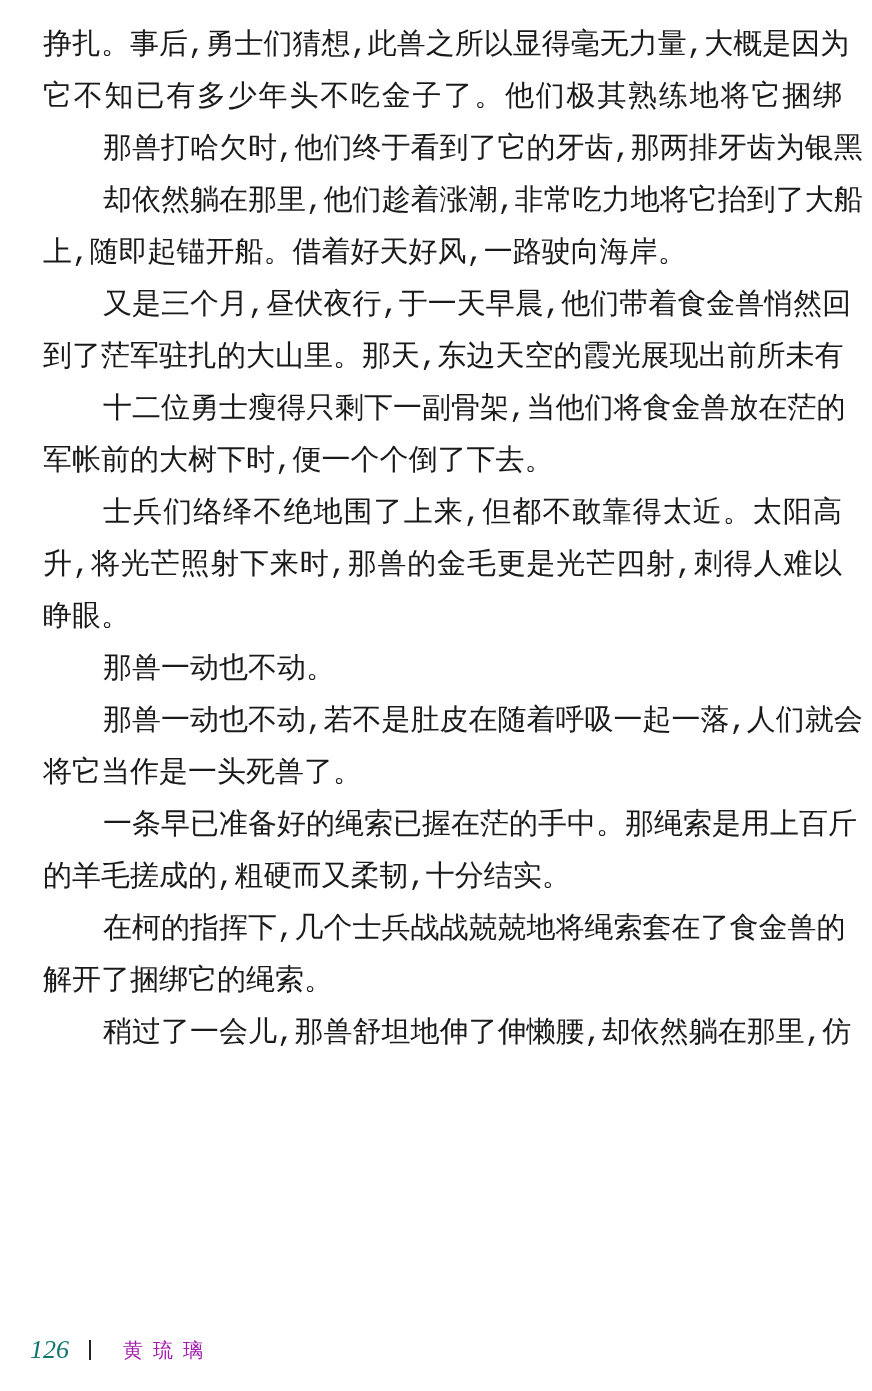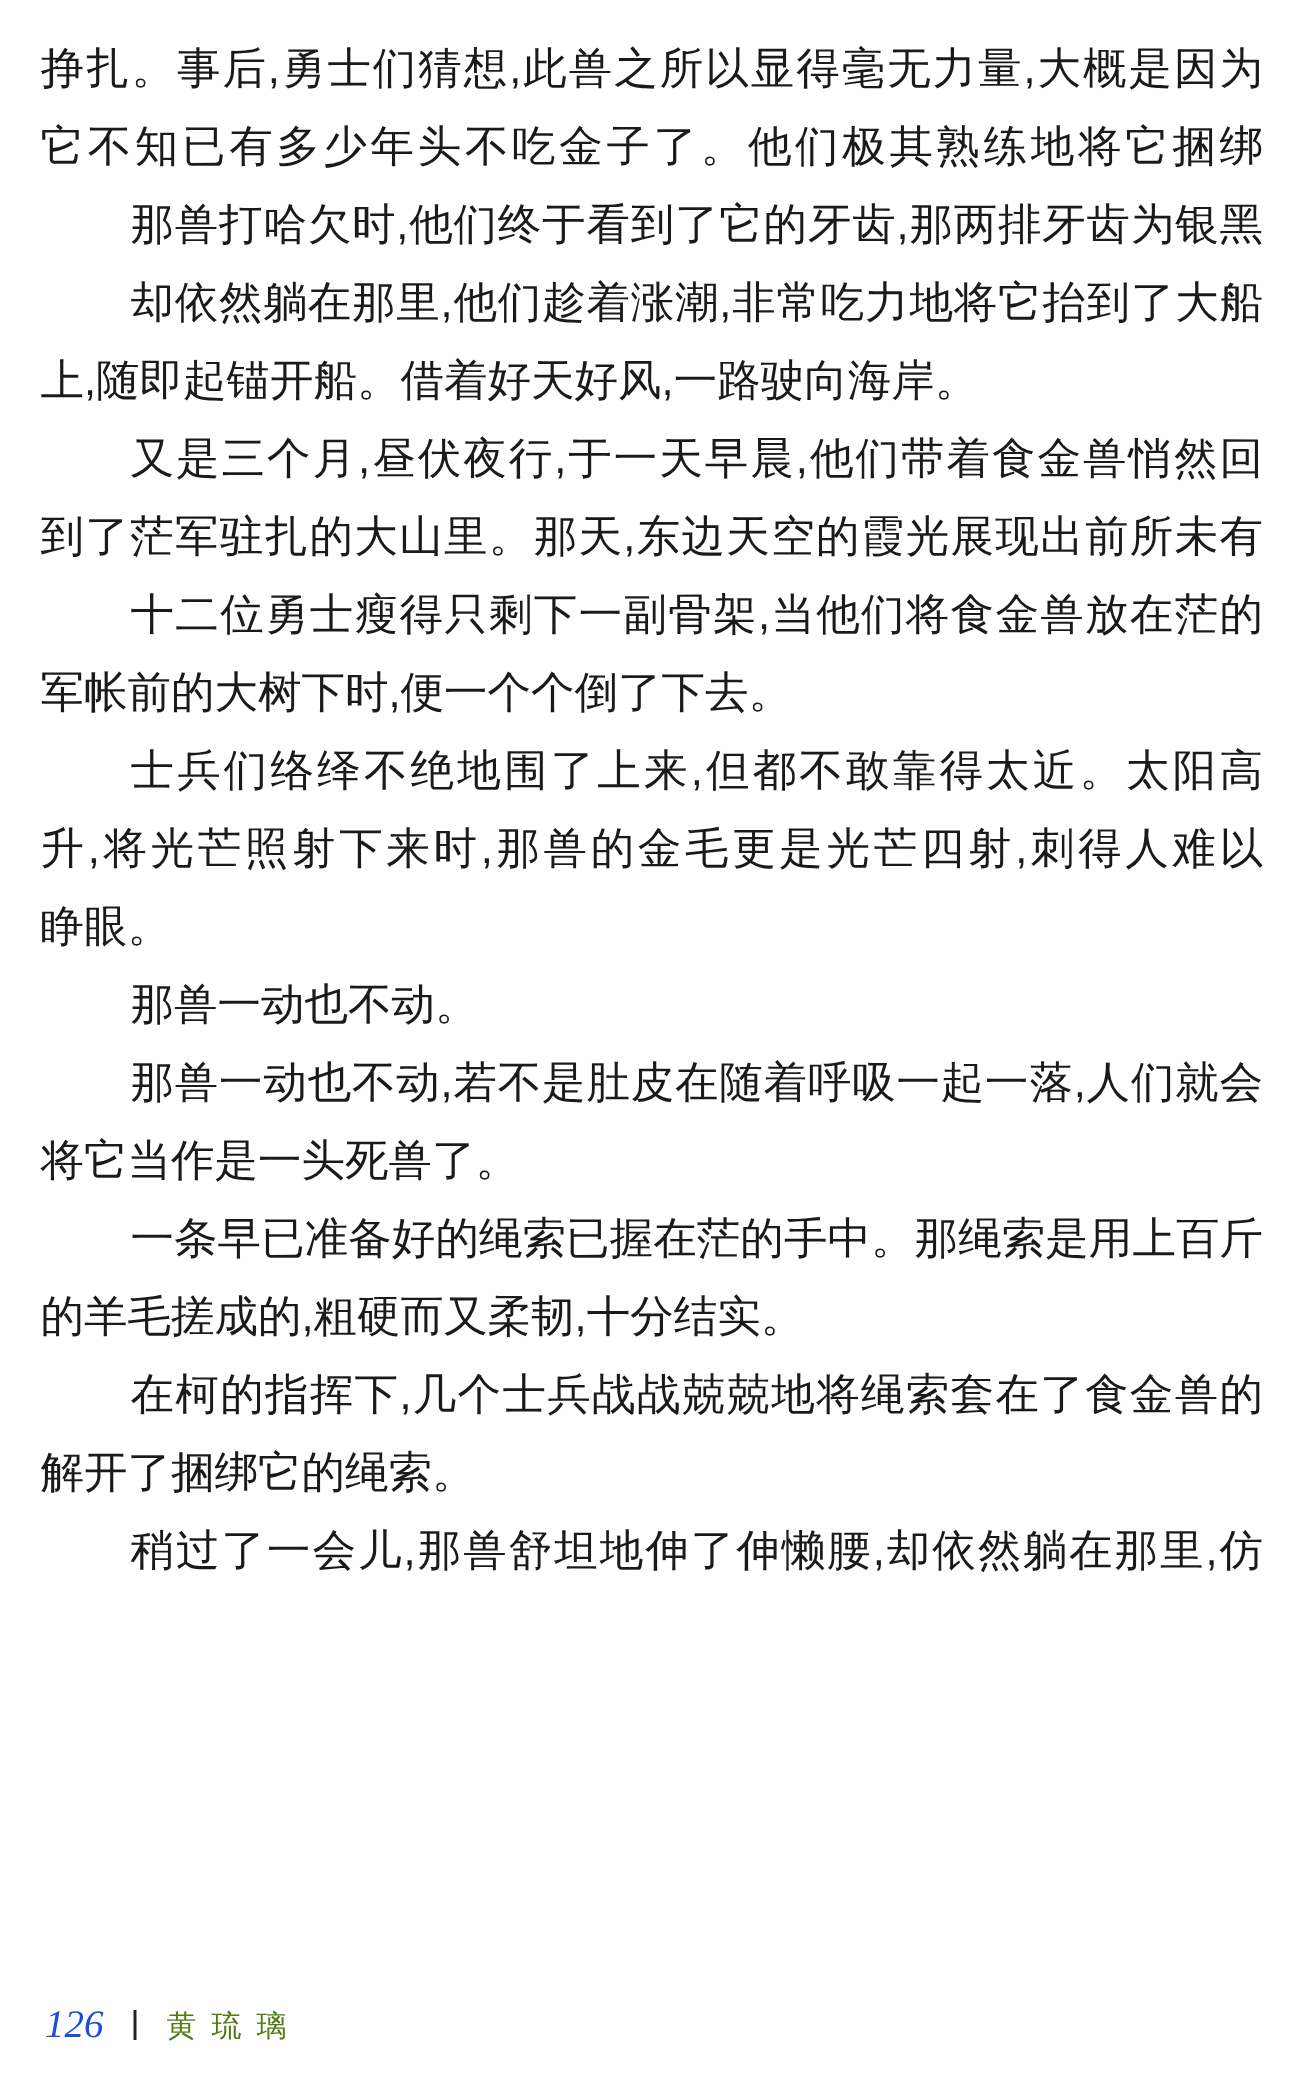--- a/index.html
+++ b/index.html
@@ -17,60 +17,62 @@
     .page-body {
       position: absolute;
       left: 27px;
       top: 20px;
       width: 815px;
     }
     .line {
       display: block;
       height: 52px;
       line-height: 52px;
-      font-family: Liberation Sans, sans-serif;
+      font-family: Liberation Mono, monospace;
       font-size: 29px;
       white-space: nowrap;
       text-align: justify;
       text-align-last: justify;
       letter-spacing: 0px;
+      margin-left: 16px;
     }
     .line.last {
       text-align: left;
       text-align-last: left;
     }
     .line.indent {
       padding-left: 60px;
     }
     .footer {
       position: absolute;
       left: 30px;
       top: 1330px;
       height: 40px;
       display: flex;
       align-items: center;
     }
     .page-number {
       font-family: "Liberation Serif", "DejaVu Serif", serif;
       font-style: italic;
       font-size: 26px;
-      color: #1d4ed8;
+      color: #0f766e;
     }
     .footer-divider {
       display: inline-block;
       width: 2px;
       height: 20px;
       background: #222;
       margin: 0 20px 0 20px;
     }
     .book-title {
       font-family: Liberation Mono, monospace;
       font-size: 20px;
       letter-spacing: 10px;
-      color: #4d7c0f;
+      color: #a21caf;
+      margin-left: 12px;
     }
   </style>
 </head>
 <body>
 
 <div class="page-body">
   <span class="line">挣扎。事后,勇士们猜想,此兽之所以显得毫无力量,大概是因为</span>
   <span class="line">它不知已有多少年头不吃金子了。他们极其熟练地将它捆绑</span>
   <span class="line indent">那兽打哈欠时,他们终于看到了它的牙齿,那两排牙齿为银黑</span>
   <span class="line indent">却依然躺在那里,他们趁着涨潮,非常吃力地将它抬到了大船</span>

